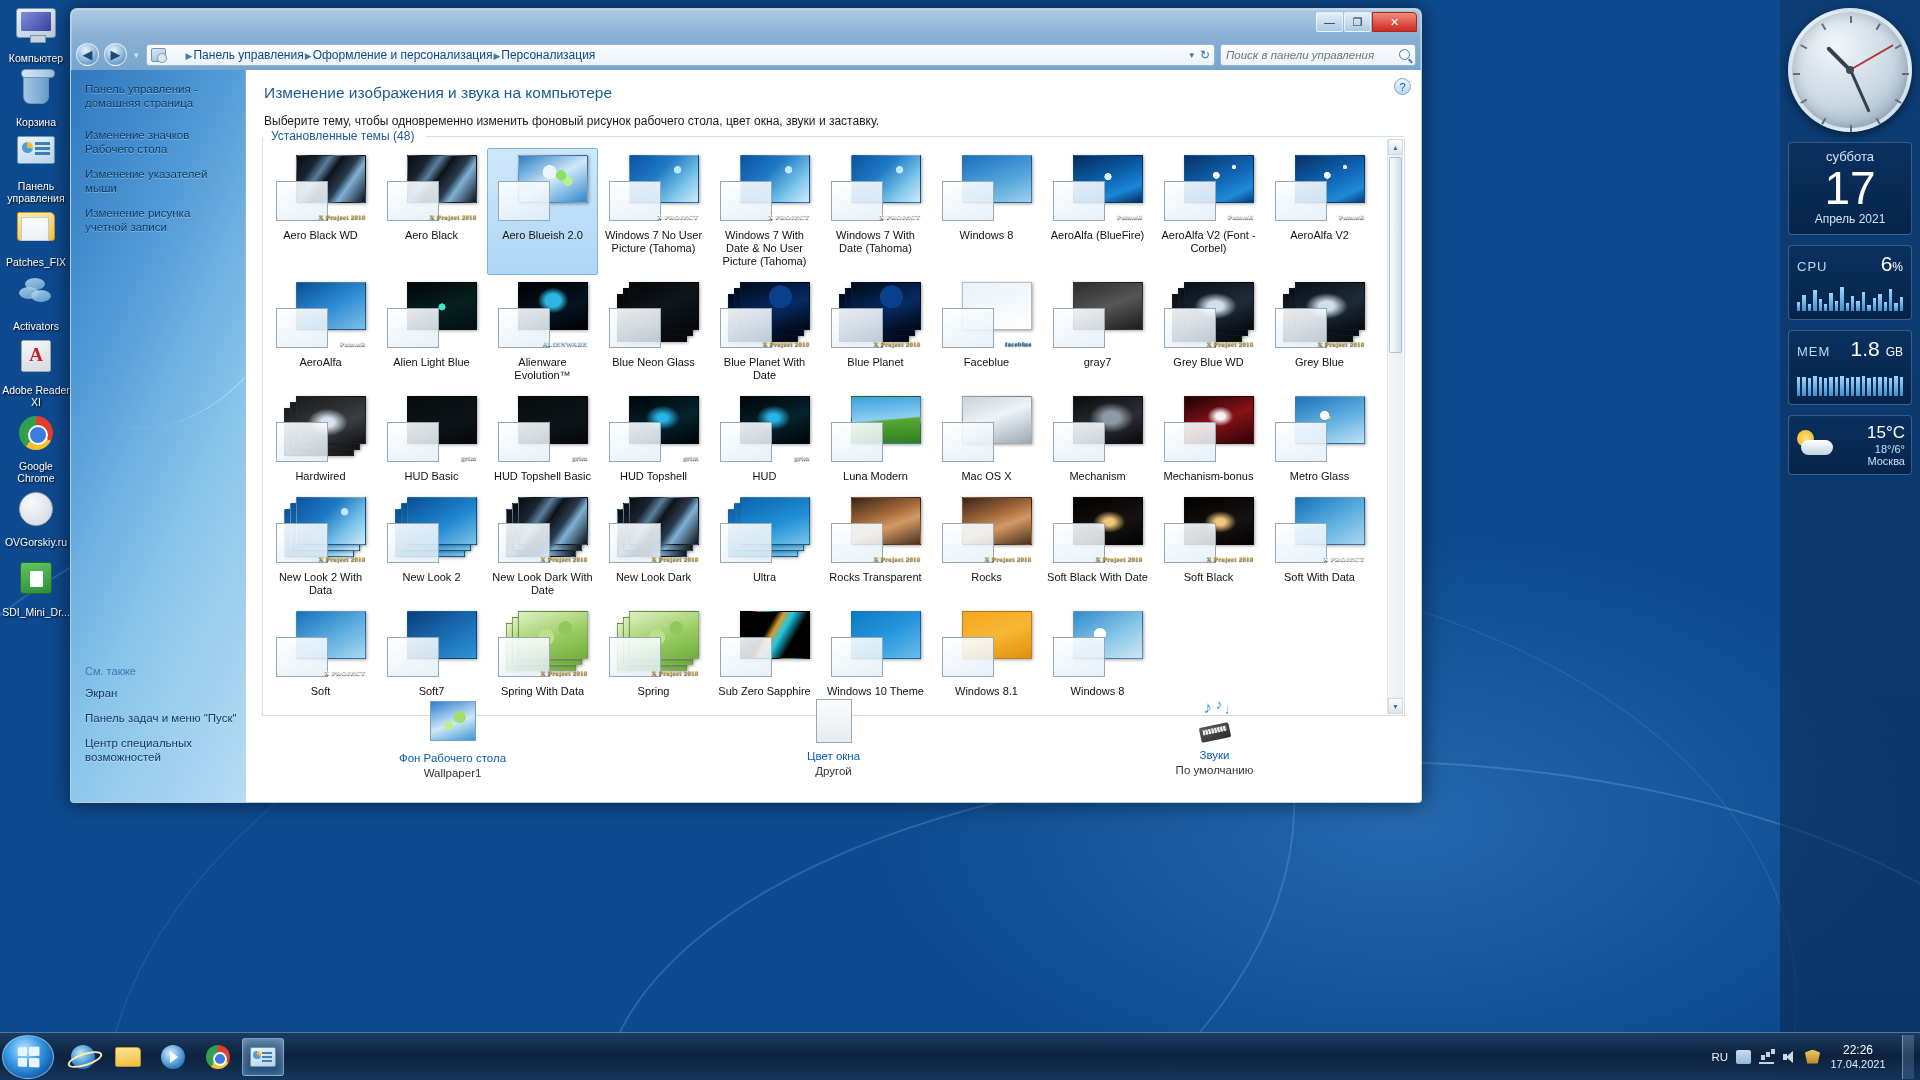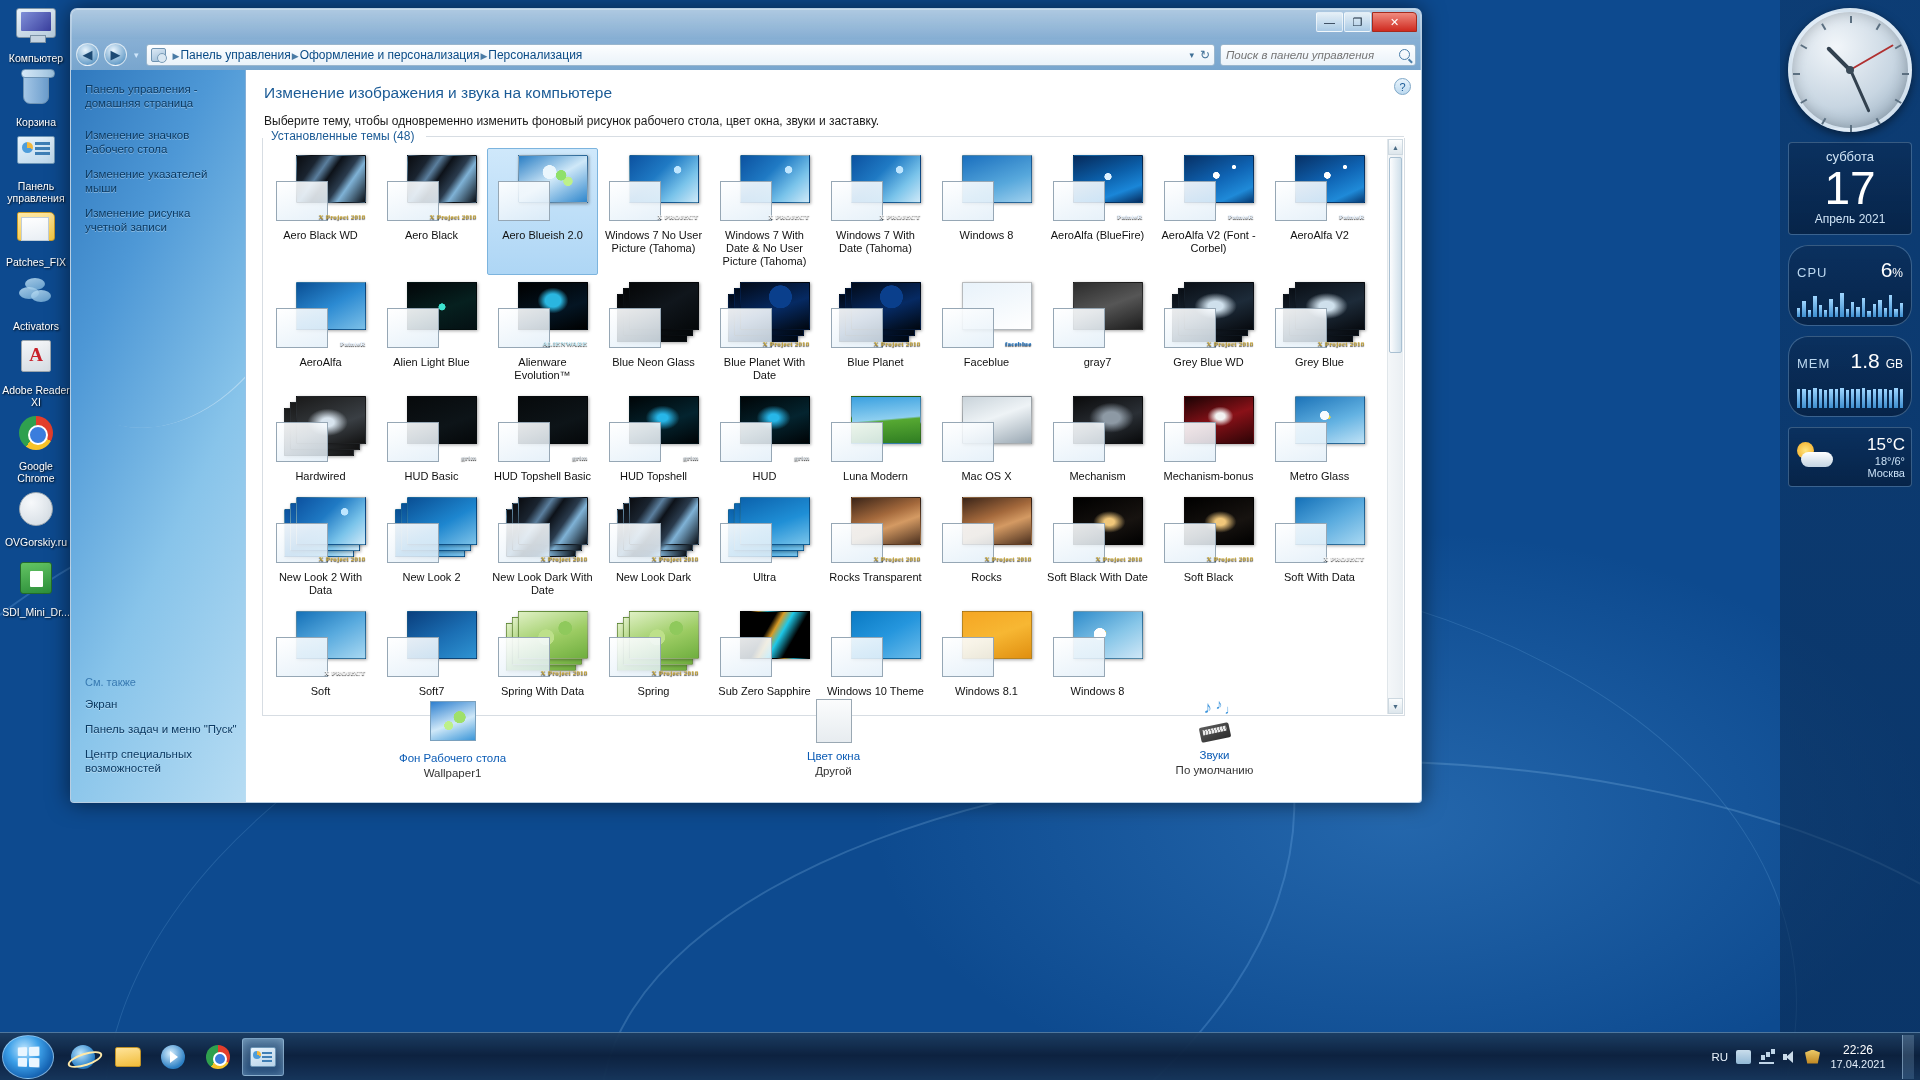--- a/index.html
+++ b/index.html
@@ -173,21 +173,21 @@
   .gadget-card {
     width: 124px; margin: 0 auto 10px;
     background: linear-gradient(180deg, rgba(10,45,88,.72), rgba(6,30,62,.78));
     border: 1px solid rgba(150,195,235,.35);
     border-radius: 4px; color: #e8f2fb;
   }
   #calendar-gadget { text-align:center; padding: 6px 4px 8px; }
   #cal-weekday { font-size: 13px; color:#cfe4f6; }
   #cal-day { font-size: 46px; line-height: 48px; font-weight: 300; color:#fff; }
   #cal-month { font-size: 12px; color:#cfe4f6; }
-  #cpu-gadget, #mem-gadget { padding: 12px 8px 8px; border-radius: 20px; }
+  #cpu-gadget, #mem-gadget { padding: 6px 8px 8px; }
   .meter-top { display:flex; align-items:baseline; justify-content:space-between; }
   .meter-name { font-size: 13px; letter-spacing:1px; color:#bcd8f0; }
   .meter-val { font-size: 21px; color:#fff; }
   .meter-val small { font-size: 12px; }
   .bars { display:flex; gap:2px; margin-top:5px; height: 30px; align-items:flex-end; }
   .bars i { flex:1; background: linear-gradient(180deg,#9fd6ff,#3e8fd0); display:block; }
   #weather-gadget { display:flex; padding: 7px 6px; gap:4px; align-items:center; }
   #weather-icon { width: 40px; height: 34px; position:relative; flex:0 0 40px;}
   #weather-icon .sun { position:absolute; left:2px; top:2px; width:17px; height:17px; border-radius:50%; background: radial-gradient(circle,#ffe680,#f3a820); }
   #weather-icon .cloud { position:absolute; left:6px; top:12px; width:32px; height:15px; border-radius:9px; background: linear-gradient(180deg,#ffffff,#c3d4e2); }
@@ -226,21 +226,21 @@
   }
   .navarrow {
     width: 23px; height: 23px; border-radius:50%;
     background: radial-gradient(circle at 40% 30%, #e8f4fd, #6fa3cc 70%, #3b79ab);
     border:1px solid rgba(255,255,255,.7);
     color:#1d4a74; font-size:13px; display:flex; align-items:center; justify-content:center;
     cursor:pointer;
   }
   #nav-dropdown { color:#cfe6fa; font-size:9px; cursor:pointer; padding:0 2px;}
   #addressbar {
-    flex: 1; height: 22px; display:flex; align-items:center; gap:6px;
+    flex: 1; height: 22px; display:flex; align-items:center; gap:19px;
     background: linear-gradient(180deg,#fdfeff,#eaf2f9);
     border:1px solid #9ab6cd; border-radius:3px; padding: 0 4px;
     font-size: 12px; color: #0a3f70; overflow:hidden; white-space:nowrap;
   }
   #addr-icon {
     width:15px; height:14px; background: linear-gradient(160deg,#dce9f5,#9dbdd8);
     border:1px solid #6f93b1; border-radius:2px; flex:0 0 15px; position:relative;
   }
   #addr-icon:after{content:"";position:absolute;right:-2px;bottom:-2px;width:8px;height:8px;border-radius:50%;background:#d9e7f2;border:1px solid #7b9cb8;}
   .crumb { cursor:pointer; color:#0a4b86; }
@@ -270,21 +270,21 @@
     content:""; position:absolute; left:-60px; top:-60px; width:300px; height:420px;
     border-right:2px solid rgba(255,255,255,.35); border-radius:50%;
     transform: rotate(12deg); pointer-events:none;
   }
   .nav-link {
     display:block; color:#0b3a63; font-size: 11.5px; line-height:14px;
     padding: 0 12px 0 14px; margin-bottom: 11px; cursor:pointer;
     text-shadow: 0 1px 0 rgba(255,255,255,.35);
   }
   #nav-home { margin-bottom: 18px; }
-  #see-also { position:absolute; left:0; bottom: 18px; width: 180px; }
+  #see-also { position:absolute; left:0; bottom: 29px; width: 180px; }
   #see-also-title {
     color:#2a6da8; font-size:11px; padding: 0 14px; margin-bottom: 9px;
     opacity:.85;
   }
   
   #content-pane {
     flex: 1; background: #fff; overflow: hidden; position:relative;
     padding: 14px 0 0 0;
   }
   #content-head { padding: 0 18px; }

